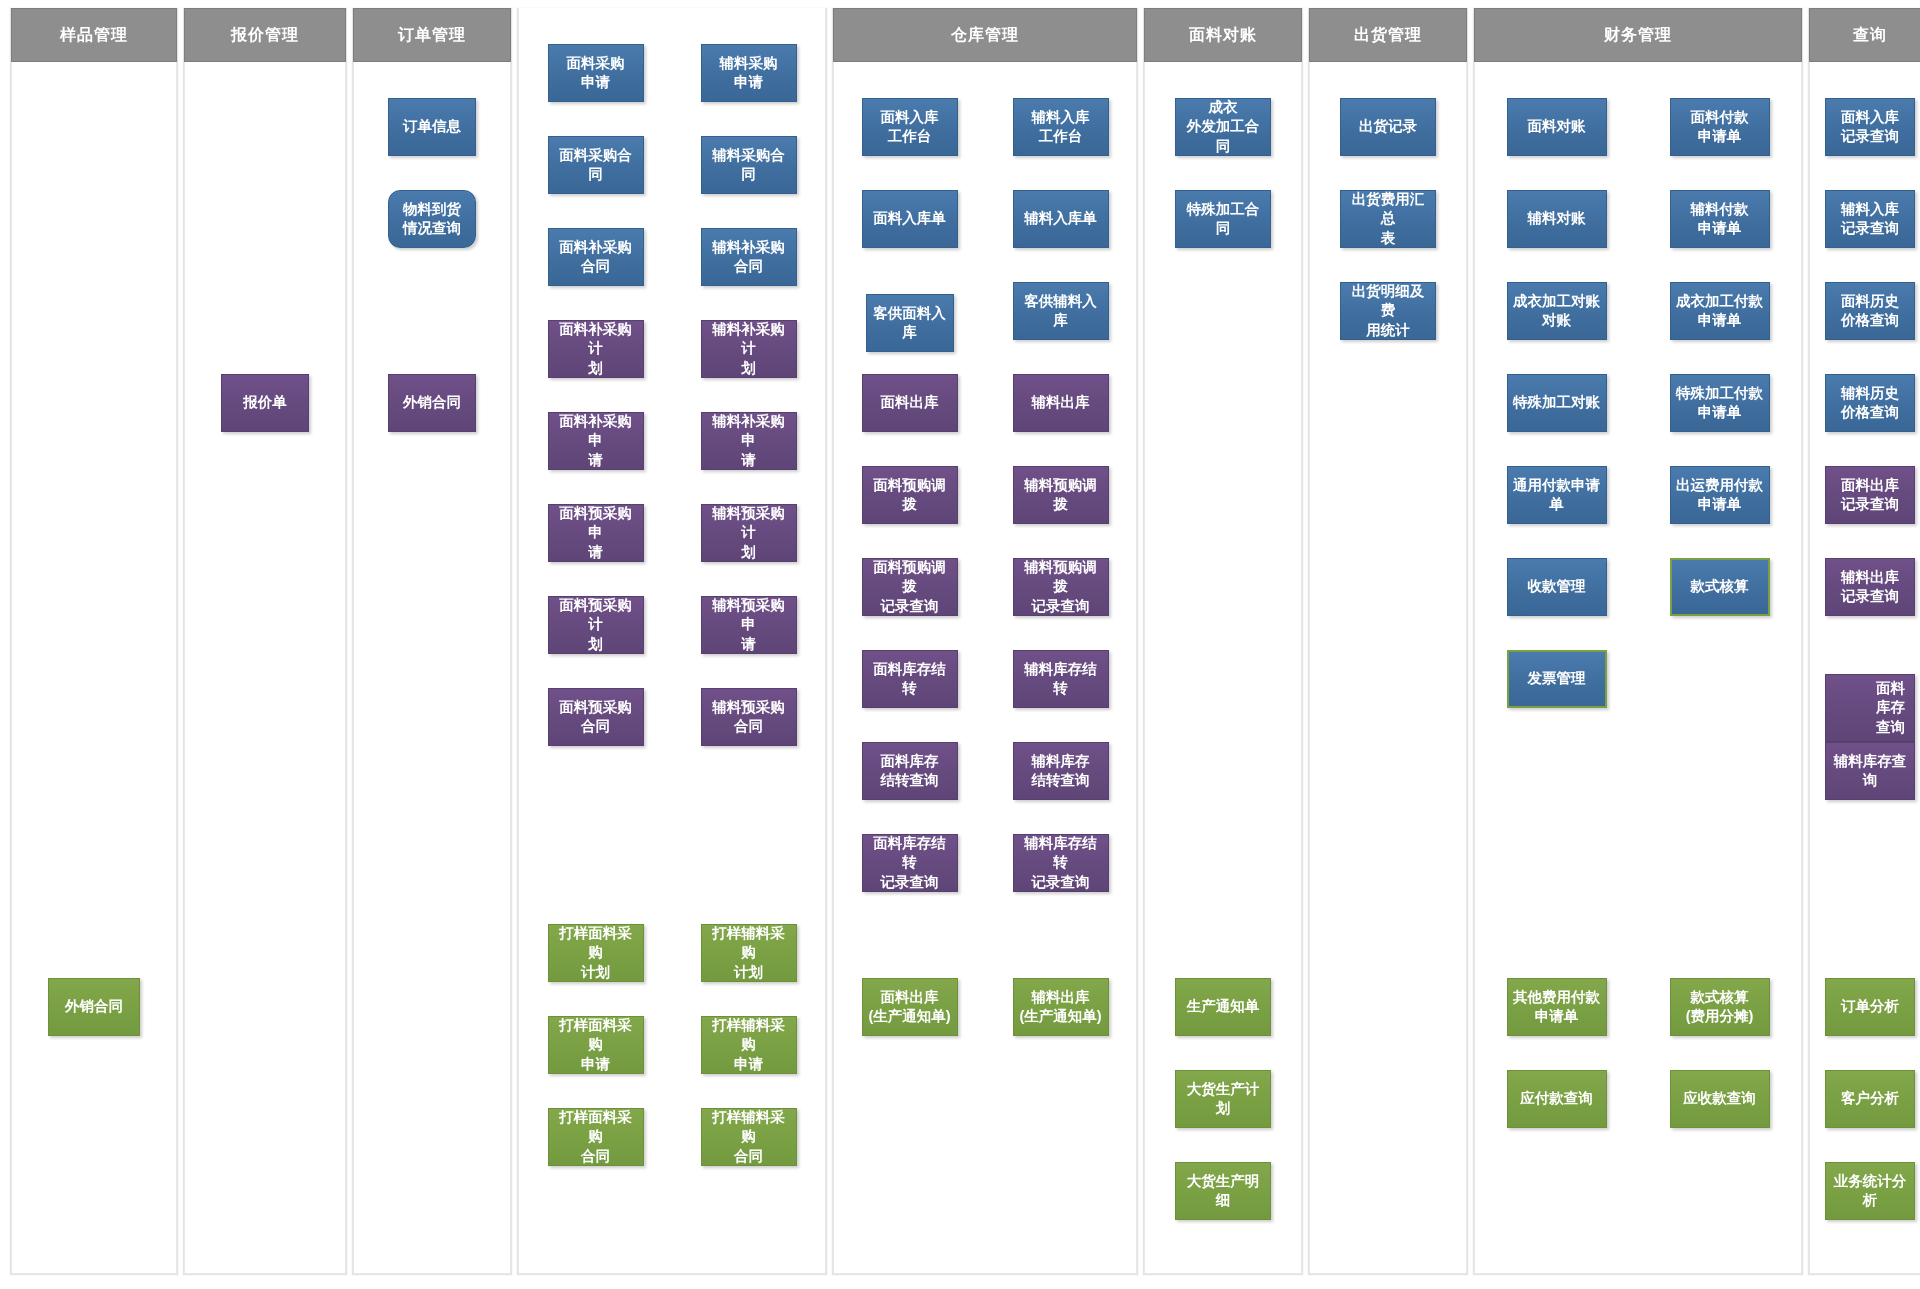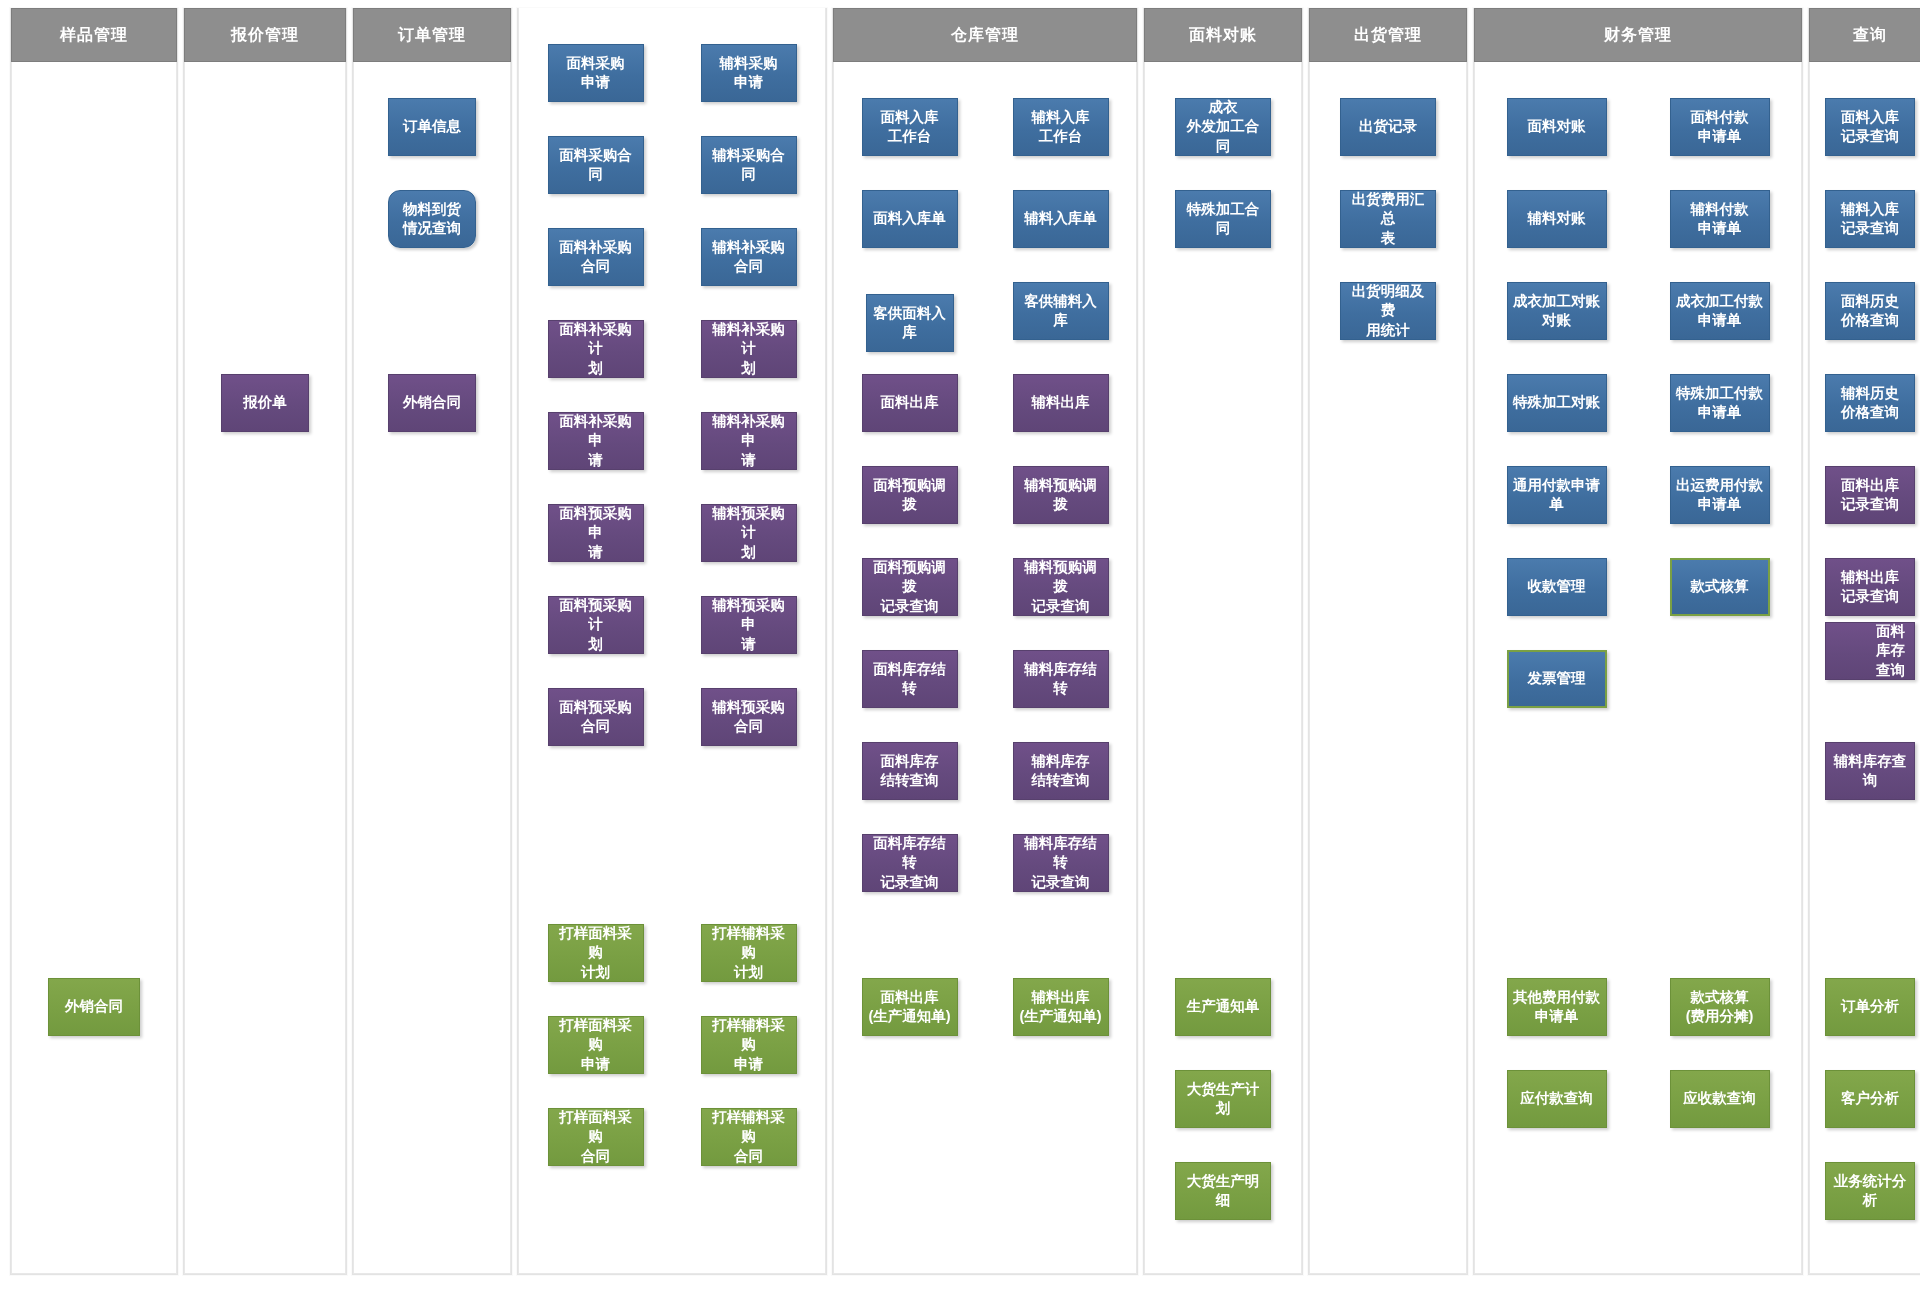--- a/index.html
+++ b/index.html
@@ -250,21 +250,21 @@
     <div class="col w-query">
       <div class="col-head">查询</div>
       <div class="col-body">
         <div class="subcol" style="flex: 1 1 0px;">
           <div class="node c-blue" style="width: 90px; height: 58px; top: 36px; left: 50%; transform: translateX(-50%);">面料入库<br>记录查询</div>
           <div class="node c-blue" style="width: 90px; height: 58px; top: 128px; left: 50%; transform: translateX(-50%);">辅料入库<br>记录查询</div>
           <div class="node c-blue" style="width: 90px; height: 58px; top: 220px; left: 50%; transform: translateX(-50%);">面料历史<br>价格查询</div>
           <div class="node c-blue" style="width: 90px; height: 58px; top: 312px; left: 50%; transform: translateX(-50%);">辅料历史<br>价格查询</div>
           <div class="node c-purple" style="width: 90px; height: 58px; top: 404px; left: 50%; transform: translateX(-50%);">面料出库<br>记录查询</div>
           <div class="node c-purple" style="width: 90px; height: 58px; top: 496px; left: 50%; transform: translateX(-50%);">辅料出库<br>记录查询</div>
-          <div class="node c-purple" style="width: 90px; height: 58px; top: 560px; left: 50%; transform: translateX(-50%); padding-left: 46px;">面料库存查询</div>
+          <div class="node c-purple" style="width: 90px; height: 68px; top: 612px; left: 50%; transform: translateX(-50%); padding-left: 46px;">面料库存查询</div>
           <div class="node c-purple" style="width: 90px; height: 58px; top: 680px; left: 50%; transform: translateX(-50%);">辅料库存查询</div>
           <div class="node c-green" style="width: 90px; height: 58px; top: 916px; left: 50%; transform: translateX(-50%);">订单分析</div>
           <div class="node c-green" style="width: 90px; height: 58px; top: 1008px; left: 50%; transform: translateX(-50%);">客户分析</div>
           <div class="node c-green" style="width: 90px; height: 58px; top: 1100px; left: 50%; transform: translateX(-50%);">业务统计分析</div>
         </div>
       </div>
     </div>
   </div>
 
 </body></html>

